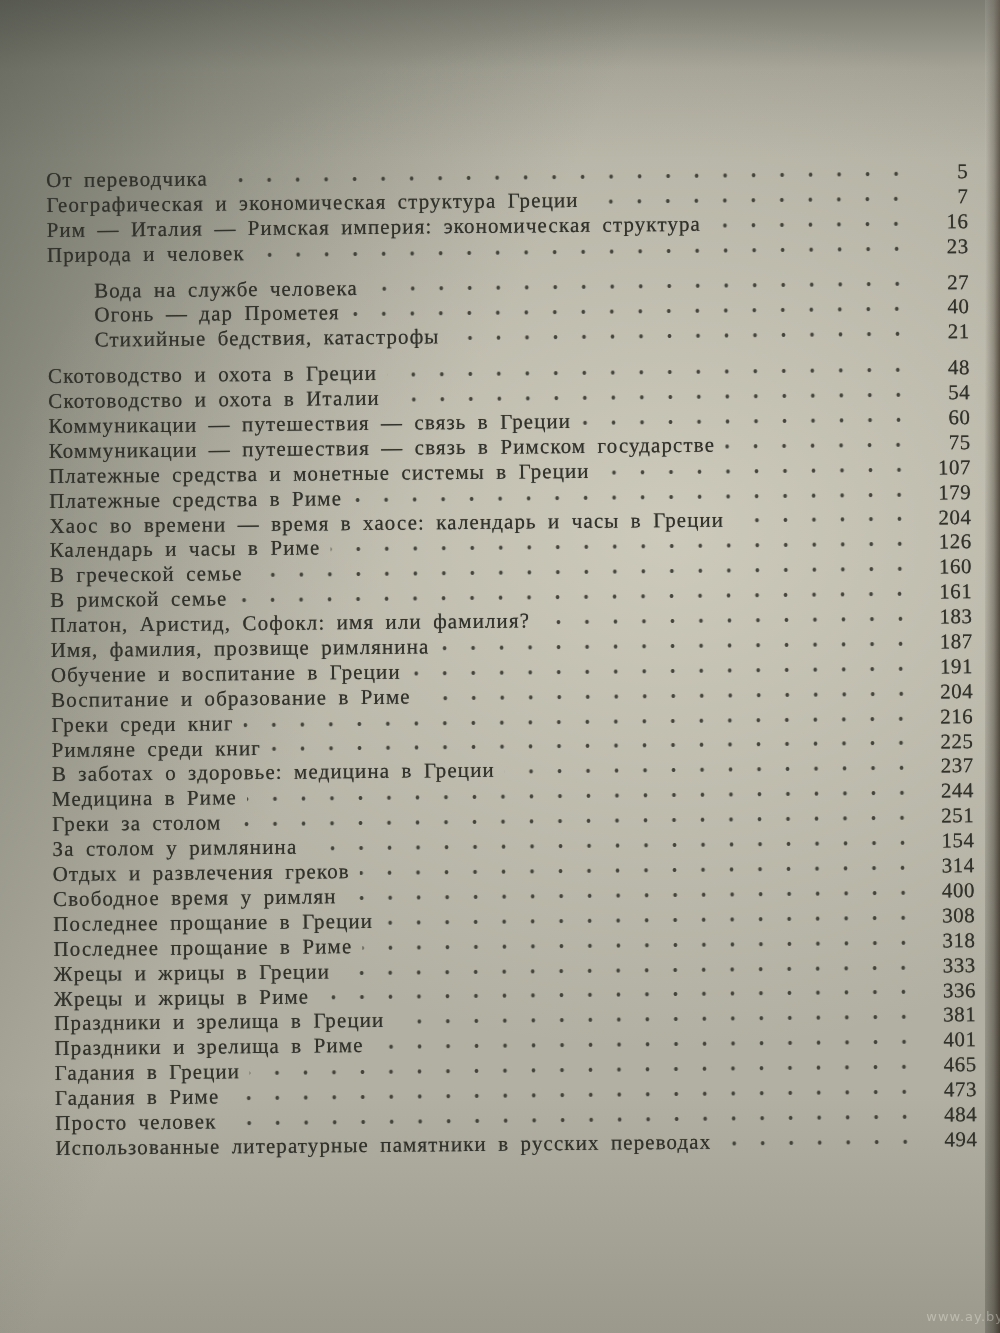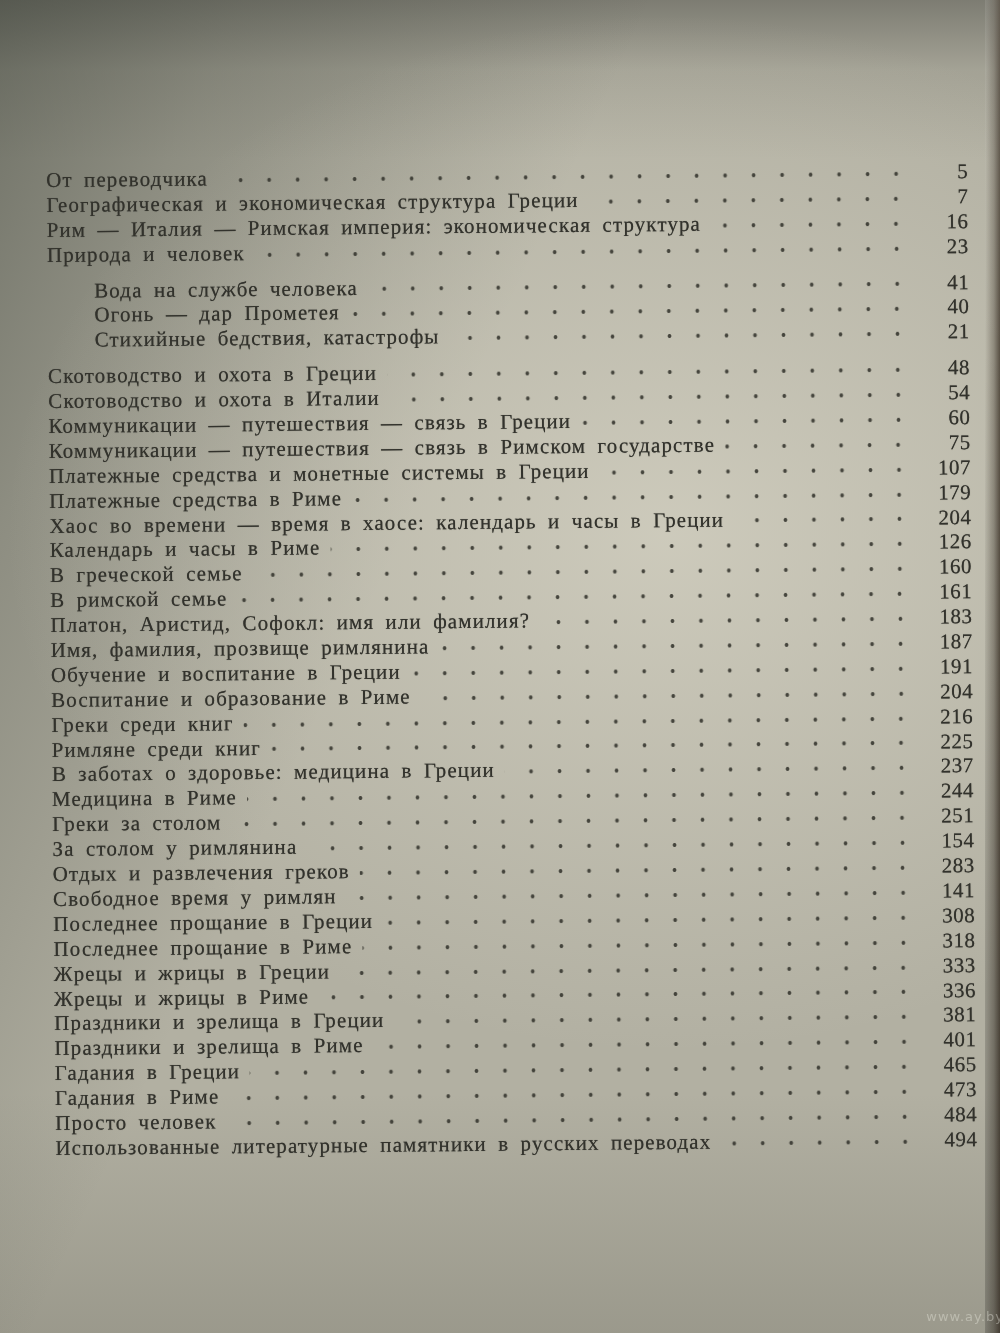--- a/index.html
+++ b/index.html
@@ -87,21 +87,21 @@
         <span class="num">16</span>
       </div>
       <div class="row">
         <span class="title">Природа и человек</span>
         <span class="dots"></span>
         <span class="num">23</span>
       </div>
       <div class="row indent gap">
         <span class="title">Вода на службе человека</span>
         <span class="dots"></span>
-        <span class="num">41</span>
+        <span class="num">27</span>
       </div>
       <div class="row indent">
         <span class="title">Огонь — дар Прометея</span>
         <span class="dots"></span>
         <span class="num">40</span>
       </div>
       <div class="row indent">
         <span class="title">Стихийные бедствия, катастрофы</span>
         <span class="dots"></span>
         <span class="num">21</span>
@@ -202,26 +202,26 @@
         <span class="num">251</span>
       </div>
       <div class="row">
         <span class="title">За столом у римлянина</span>
         <span class="dots"></span>
         <span class="num">154</span>
       </div>
       <div class="row">
         <span class="title">Отдых и развлечения греков</span>
         <span class="dots"></span>
-        <span class="num">283</span>
+        <span class="num">314</span>
       </div>
       <div class="row">
         <span class="title">Свободное время у римлян</span>
         <span class="dots"></span>
-        <span class="num">141</span>
+        <span class="num">400</span>
       </div>
       <div class="row">
         <span class="title">Последнее прощание в Греции</span>
         <span class="dots"></span>
         <span class="num">308</span>
       </div>
       <div class="row">
         <span class="title">Последнее прощание в Риме</span>
         <span class="dots"></span>
         <span class="num">318</span>

